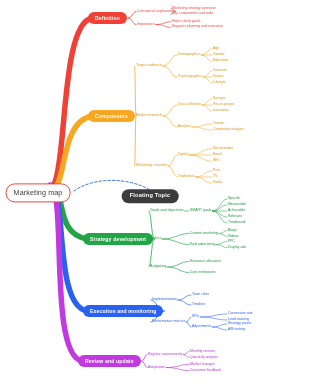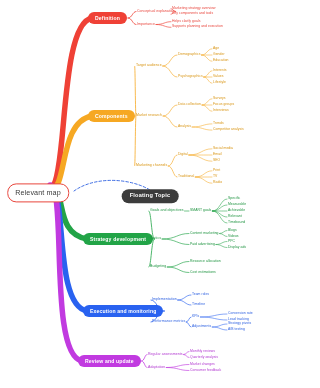--- a/index.html
+++ b/index.html
@@ -140,21 +140,21 @@
       <path d="M 212.21875 327 C 220.3484375 327, 220.3484375 330, 227 330" stroke="#2962f0" stroke-width="0.55" fill="none" stroke-linecap="round"></path>
       <path d="M 50 185 C 67.2 185, 48 355, 82 361" stroke="#c13ae0" stroke-width="5.5" fill="none" stroke-linecap="round"></path>
       <path d="M 141.6875 361 C 144.609375 361, 144.609375 354.5, 147 354.5" stroke="#c13ae0" stroke-width="0.8" fill="none" stroke-linecap="round"></path>
       <path d="M 183.609375 354.5 C 186.57421875 354.5, 186.57421875 351.5, 189 351.5" stroke="#c13ae0" stroke-width="0.65" fill="none" stroke-linecap="round"></path>
       <path d="M 183.609375 354.5 C 186.57421875 354.5, 186.57421875 357.5, 189 357.5" stroke="#c13ae0" stroke-width="0.65" fill="none" stroke-linecap="round"></path>
       <path d="M 141.6875 361 C 144.609375 361, 144.609375 367.5, 147 367.5" stroke="#c13ae0" stroke-width="0.8" fill="none" stroke-linecap="round"></path>
       <path d="M 166.25 367.5 C 178.7625 367.5, 178.7625 364.5, 189 364.5" stroke="#c13ae0" stroke-width="0.65" fill="none" stroke-linecap="round"></path>
       <path d="M 166.25 367.5 C 178.7625 367.5, 178.7625 370.5, 189 370.5" stroke="#c13ae0" stroke-width="0.65" fill="none" stroke-linecap="round"></path>
     </svg>
   <div id="nodes">
-      <div class="node root" style="top: 193px; left: 38px; transform: translate(-50%, -50%);">Relevant map</div>
+      <div class="node root" style="top: 193px; left: 38px; transform: translate(-50%, -50%);">Marketing map</div>
       <div class="node floating" style="top: 196px; left: 150px; transform: translate(-50%, -50%);">Floating Topic</div>
       <div class="node lvl1 c-red" style="top: 18px; left: 88px;">Definition</div>
       <div class="node lvl2 t-red" style="top: 11.5px; left: 137px;">Conceptual explanation</div>
       <div class="node lvl3 t-red" style="top: 8.7px; left: 172px;">Marketing strategy overview</div>
       <div class="node lvl3 t-red" style="top: 14.3px; left: 172px;">Key components and tools</div>
       <div class="node lvl2 t-red" style="top: 24.5px; left: 137px;">Importance</div>
       <div class="node lvl3 t-red" style="top: 21.7px; left: 172px;">Helps clarify goals</div>
       <div class="node lvl3 t-red" style="top: 27.3px; left: 172px;">Supports planning and execution</div>
       <div class="node lvl1 c-orange" style="top: 116px; left: 88px;">Components</div>
       <div class="node lvl2 t-orange" style="top: 66px; left: 136px;">Target audience</div>

